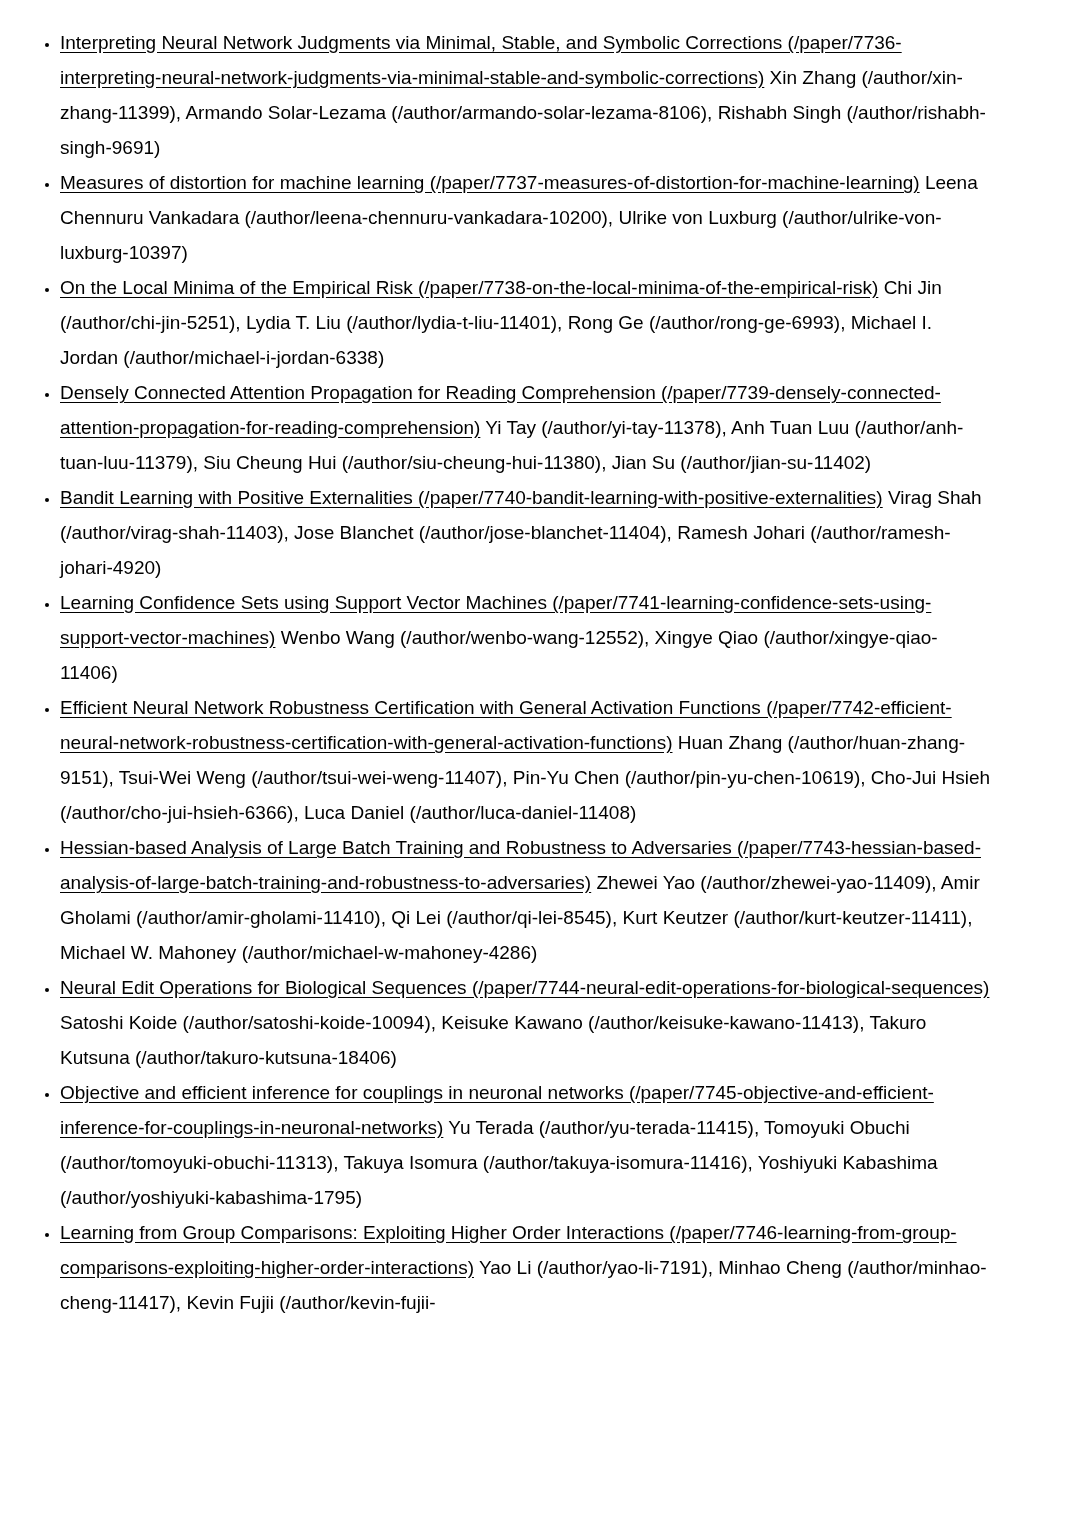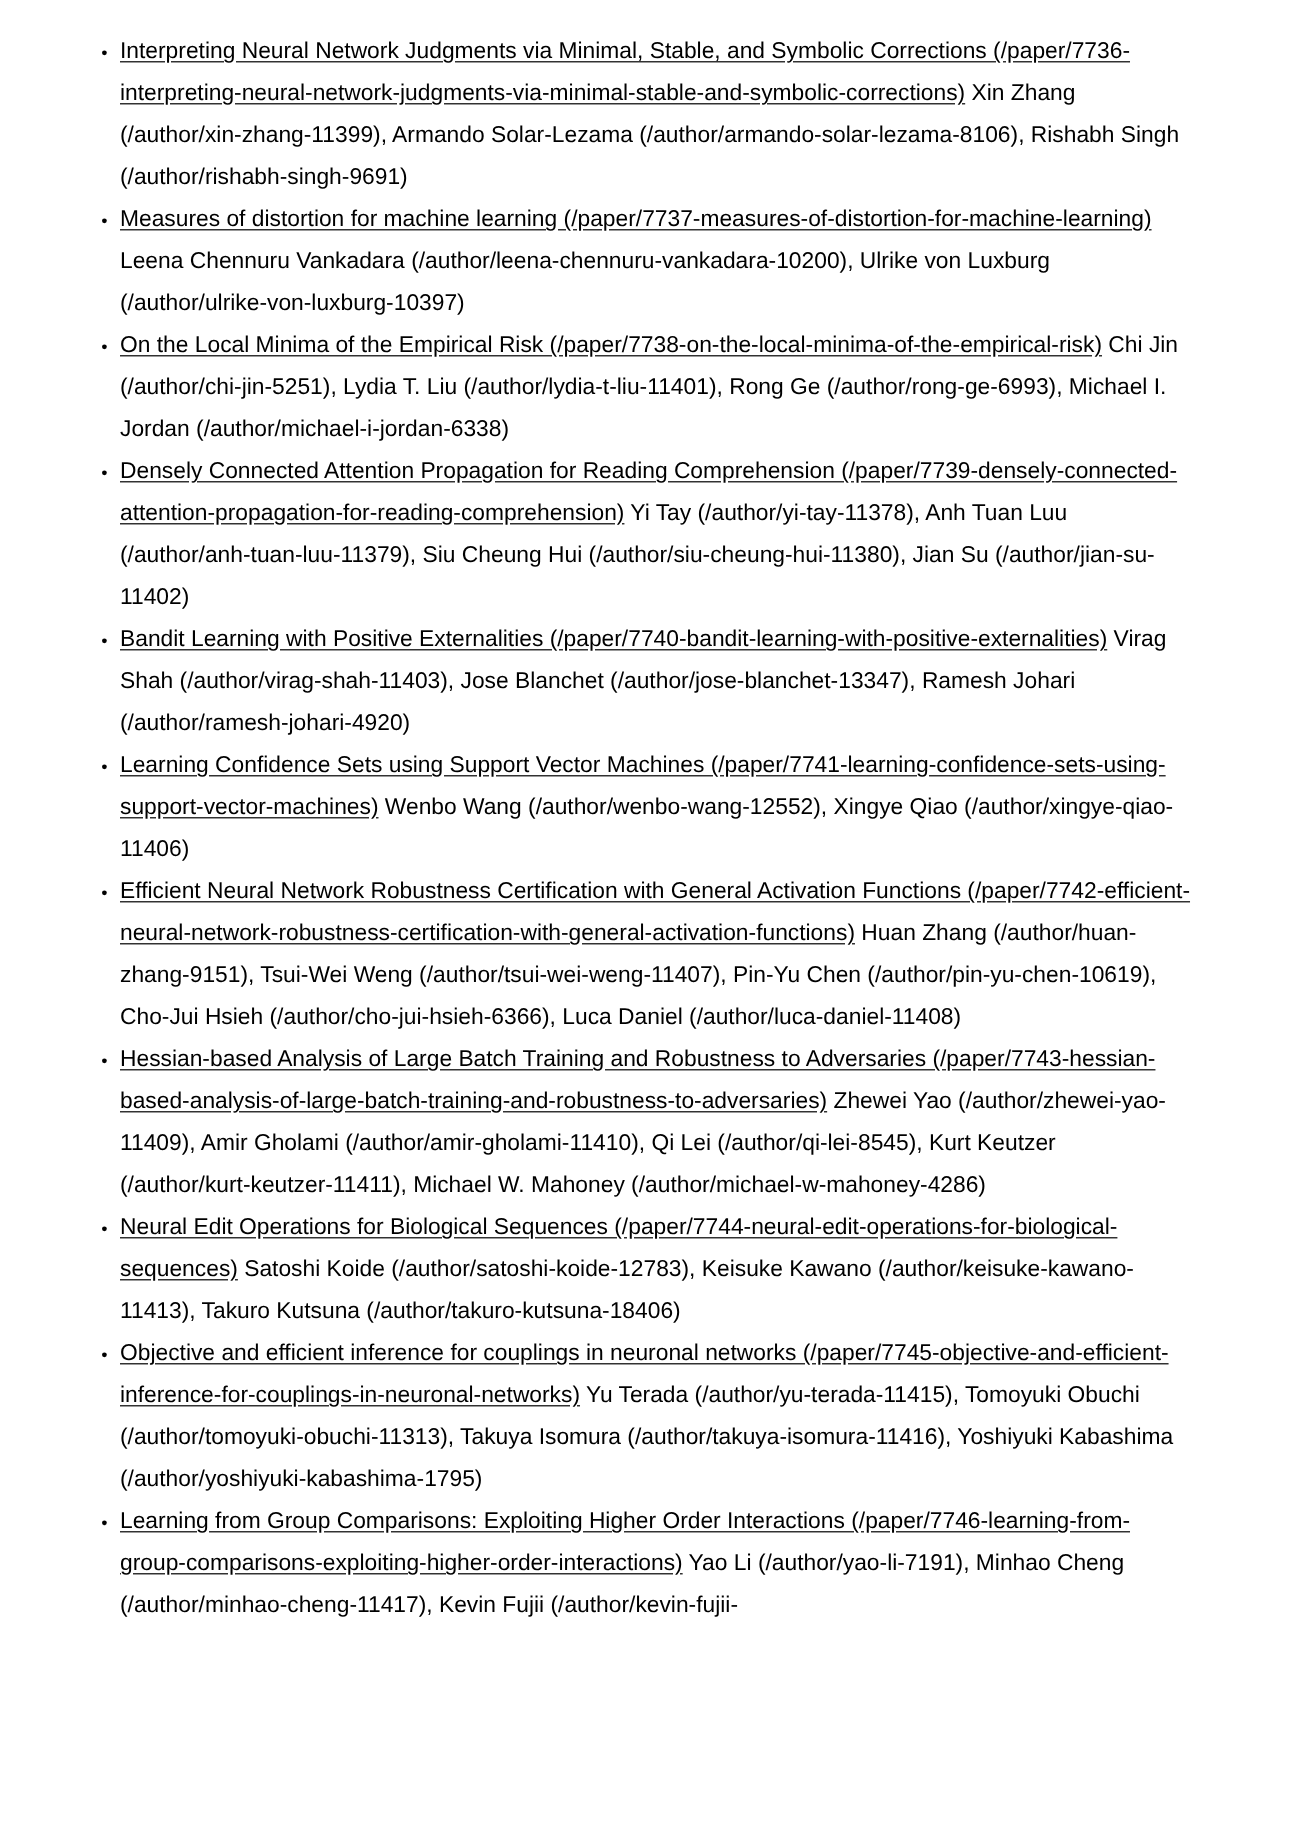--- a/index.html
+++ b/index.html
@@ -8,22 +8,22 @@
     width: 1080px;
     height: 1529px;
     overflow: hidden;
     background: #ffffff;
     color: #000000;
     font-family: "Liberation Sans", sans-serif;
     font-size: 19px;
     line-height: 35px;
   }
   ul.paper-list {
-    margin: 25px 0 0 16px;
-    padding: 0 88px 0 84px;
+    margin: 25px 0 0 0;
+    padding: 0 88px 0 60px;
     list-style: disc outside;
   }
   ul.paper-list > li {
     margin: 0;
     padding: 0;
     overflow-wrap: break-word;
   }
   ul.paper-list > li::marker {
     font-size: 14px;
     color: #000000;
@@ -39,21 +39,21 @@
 </style>
 </head>
 <body>
 
 <main>
   <ul class="paper-list">
       <li><span class="paper-link">Interpreting Neural Network Judgments via Minimal, Stable, and Symbolic Corrections (/paper/7736-interpreting-neural-network-judgments-via-minimal-stable-and-symbolic-corrections)</span> <span><span class="author">Xin Zhang (/author/xin-zhang-11399)</span>, <span class="author">Armando Solar-Lezama (/author/armando-solar-lezama-8106)</span>, <span class="author">Rishabh Singh (/author/rishabh-singh-9691)</span></span></li>
       <li><span class="paper-link">Measures of distortion for machine learning (/paper/7737-measures-of-distortion-for-machine-learning)</span> <span><span class="author">Leena Chennuru Vankadara (/author/leena-chennuru-vankadara-10200)</span>, <span class="author">Ulrike von Luxburg (/author/ulrike-von-luxburg-10397)</span></span></li>
       <li><span class="paper-link">On the Local Minima of the Empirical Risk (/paper/7738-on-the-local-minima-of-the-empirical-risk)</span> <span><span class="author">Chi Jin (/author/chi-jin-5251)</span>, <span class="author">Lydia T. Liu (/author/lydia-t-liu-11401)</span>, <span class="author">Rong Ge (/author/rong-ge-6993)</span>, <span class="author">Michael I. Jordan (/author/michael-i-jordan-6338)</span></span></li>
       <li><span class="paper-link">Densely Connected Attention Propagation for Reading Comprehension (/paper/7739-densely-connected-attention-propagation-for-reading-comprehension)</span> <span><span class="author">Yi Tay (/author/yi-tay-11378)</span>, <span class="author">Anh Tuan Luu (/author/anh-tuan-luu-11379)</span>, <span class="author">Siu Cheung Hui (/author/siu-cheung-hui-11380)</span>, <span class="author">Jian Su (/author/jian-su-11402)</span></span></li>
-      <li><span class="paper-link">Bandit Learning with Positive Externalities (/paper/7740-bandit-learning-with-positive-externalities)</span> <span><span class="author">Virag Shah (/author/virag-shah-11403)</span>, <span class="author">Jose Blanchet (/author/jose-blanchet-13347)</span>, <span class="author">Ramesh Johari (/author/ramesh-johari-4920)</span></span></li>
+      <li><span class="paper-link">Bandit Learning with Positive Externalities (/paper/7740-bandit-learning-with-positive-externalities)</span> <span><span class="author">Virag Shah (/author/virag-shah-11403)</span>, <span class="author">Jose Blanchet (/author/jose-blanchet-11404)</span>, <span class="author">Ramesh Johari (/author/ramesh-johari-4920)</span></span></li>
       <li><span class="paper-link">Learning Confidence Sets using Support Vector Machines (/paper/7741-learning-confidence-sets-using-support-vector-machines)</span> <span><span class="author">Wenbo Wang (/author/wenbo-wang-12552)</span>, <span class="author">Xingye Qiao (/author/xingye-qiao-11406)</span></span></li>
       <li><span class="paper-link">Efficient Neural Network Robustness Certification with General Activation Functions (/paper/7742-efficient-neural-network-robustness-certification-with-general-activation-functions)</span> <span><span class="author">Huan Zhang (/author/huan-zhang-9151)</span>, <span class="author">Tsui-Wei Weng (/author/tsui-wei-weng-11407)</span>, <span class="author">Pin-Yu Chen (/author/pin-yu-chen-10619)</span>, <span class="author">Cho-Jui Hsieh (/author/cho-jui-hsieh-6366)</span>, <span class="author">Luca Daniel (/author/luca-daniel-11408)</span></span></li>
       <li><span class="paper-link">Hessian-based Analysis of Large Batch Training and Robustness to Adversaries (/paper/7743-hessian-based-analysis-of-large-batch-training-and-robustness-to-adversaries)</span> <span><span class="author">Zhewei Yao (/author/zhewei-yao-11409)</span>, <span class="author">Amir Gholami (/author/amir-gholami-11410)</span>, <span class="author">Qi Lei (/author/qi-lei-8545)</span>, <span class="author">Kurt Keutzer (/author/kurt-keutzer-11411)</span>, <span class="author">Michael W. Mahoney (/author/michael-w-mahoney-4286)</span></span></li>
-      <li><span class="paper-link">Neural Edit Operations for Biological Sequences (/paper/7744-neural-edit-operations-for-biological-sequences)</span> <span><span class="author">Satoshi Koide (/author/satoshi-koide-12783)</span>, <span class="author">Keisuke Kawano (/author/keisuke-kawano-11413)</span>, <span class="author">Takuro Kutsuna (/author/takuro-kutsuna-18406)</span></span></li>
+      <li><span class="paper-link">Neural Edit Operations for Biological Sequences (/paper/7744-neural-edit-operations-for-biological-sequences)</span> <span><span class="author">Satoshi Koide (/author/satoshi-koide-10094)</span>, <span class="author">Keisuke Kawano (/author/keisuke-kawano-11413)</span>, <span class="author">Takuro Kutsuna (/author/takuro-kutsuna-18406)</span></span></li>
       <li><span class="paper-link">Objective and efficient inference for couplings in neuronal networks (/paper/7745-objective-and-efficient-inference-for-couplings-in-neuronal-networks)</span> <span><span class="author">Yu Terada (/author/yu-terada-11415)</span>, <span class="author">Tomoyuki Obuchi (/author/tomoyuki-obuchi-11313)</span>, <span class="author">Takuya Isomura (/author/takuya-isomura-11416)</span>, <span class="author">Yoshiyuki Kabashima (/author/yoshiyuki-kabashima-1795)</span></span></li>
       <li><span class="paper-link">Learning from Group Comparisons: Exploiting Higher Order Interactions (/paper/7746-learning-from-group-comparisons-exploiting-higher-order-interactions)</span> <span><span class="author">Yao Li (/author/yao-li-7191)</span>, <span class="author">Minhao Cheng (/author/minhao-cheng-11417)</span>, <span class="author">Kevin Fujii (/author/kevin-fujii-</span></span></li>
     </ul>
 </main>
 
 </body></html>

